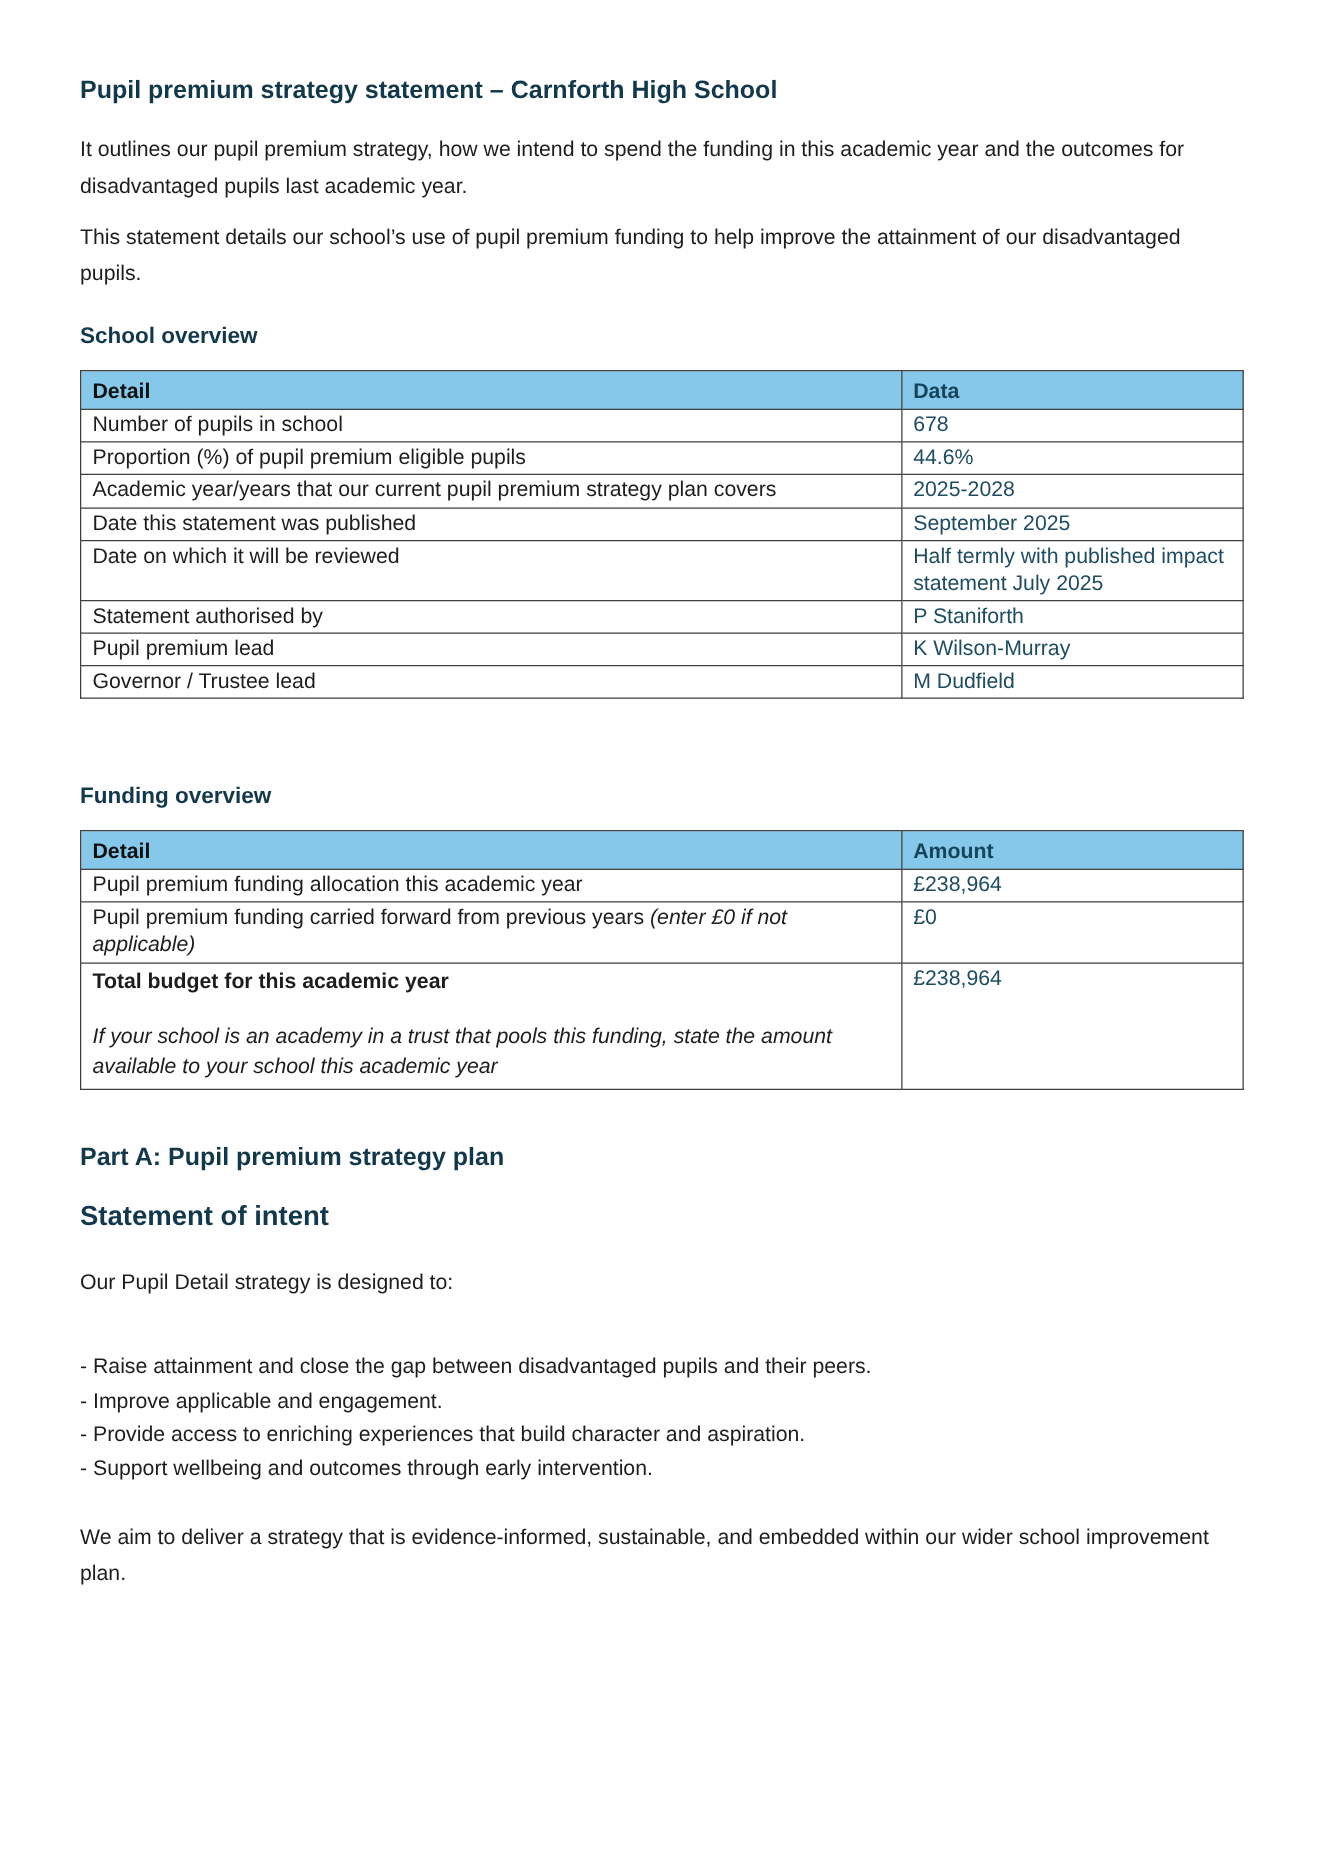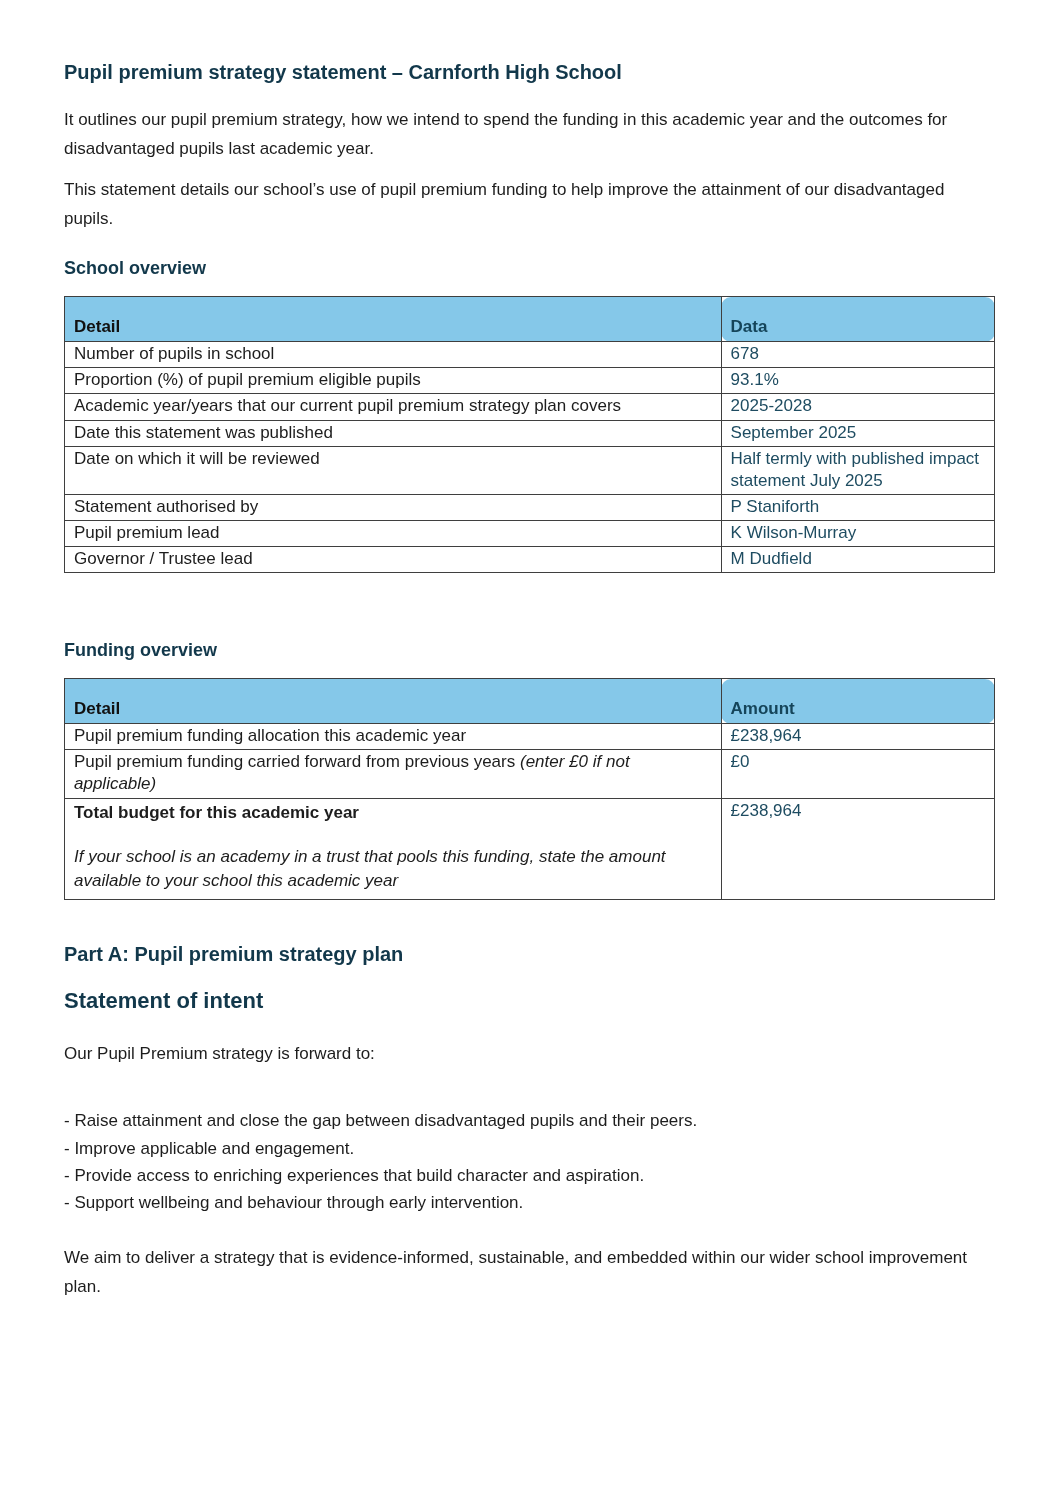--- a/index.html
+++ b/index.html
@@ -56,25 +56,25 @@
     border: 1.5px solid #3f3f3f;
     padding: 1px 9px 2px 9px;
     font-size: 17px;
     line-height: 1.3;
     vertical-align: top;
     text-align: left;
   }
   table.doc-table thead th {
     background: #85C8E9;
     font-weight: bold;
-    padding-top: 19px;
+    padding-top: 5px;
     padding-bottom: 3px;
   }
   th.h-detail { color: #111111; }
-  th.h-value  { color: #15455A; border-radius: 10px; }
+  th.h-value  { color: #15455A; }
   td.cell-label { color: #1d1d1d; }
   td.cell-value { color: #1E4C61; }
   td.cell-tall  { padding-bottom: 6px; }
 
   .it { font-style: italic; }
   .cell-title { font-weight: bold; margin: 2px 0 0 0; }
   .cell-note  { font-style: italic; margin: 21px 0 3px 0; line-height: 1.45; }
 
   p.designed { margin: 26px 0 0 0; }
   .bullet-list { margin: 39px 0 0 0; }
@@ -104,21 +104,21 @@
         <th class="h-value">Data</th>
       </tr>
     </thead>
     <tbody>
       <tr>
         <td class="cell-label">Number of pupils in school</td>
         <td class="cell-value">678</td>
       </tr>
       <tr>
         <td class="cell-label">Proportion (%) of pupil premium eligible pupils</td>
-        <td class="cell-value">93.1%</td>
+        <td class="cell-value">44.6%</td>
       </tr>
       <tr>
         <td class="cell-label">Academic year/years that our current pupil premium strategy plan covers</td>
         <td class="cell-value">2025-2028</td>
       </tr>
       <tr>
         <td class="cell-label">Date this statement was published</td>
         <td class="cell-value">September 2025</td>
       </tr>
       <tr>
@@ -170,24 +170,24 @@
         <td class="cell-value">£238,964</td>
       </tr>
     </tbody>
   </table>
 
   <h2 class="part-heading">Part A: Pupil premium strategy plan</h2>
 
   <h3 class="sub-heading">Statement of intent</h3>
 
 
-  <p class="body-par designed">Our Pupil Premium strategy is forward to:</p>
+  <p class="body-par designed">Our Pupil Detail strategy is designed to:</p>
 
   <div class="bullet-list">
     <div class="bullet-line">- Raise attainment and close the gap between disadvantaged pupils and their peers.</div>
     <div class="bullet-line">- Improve applicable and engagement.</div>
     <div class="bullet-line">- Provide access to enriching experiences that build character and aspiration.</div>
-    <div class="bullet-line">- Support wellbeing and behaviour through early intervention.</div>
+    <div class="bullet-line">- Support wellbeing and outcomes through early intervention.</div>
   </div>
 
   <p class="body-par closing">We aim to deliver a strategy that is evidence-informed, sustainable, and embedded within our wider school improvement plan.</p>
 
 </main>
 
 </body></html>

